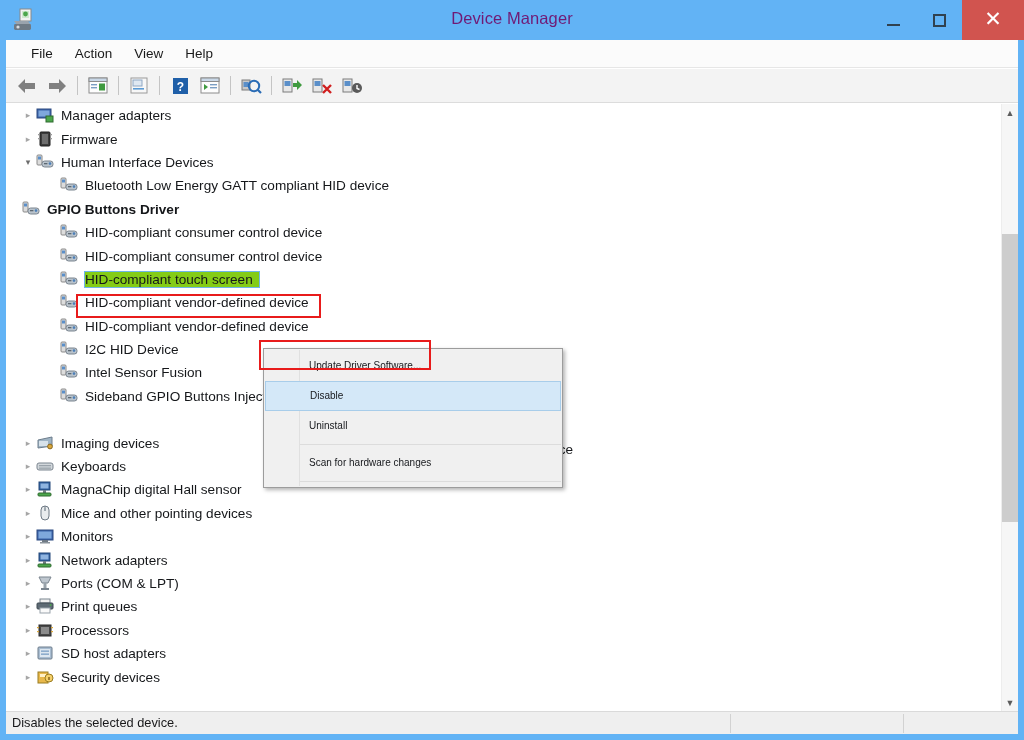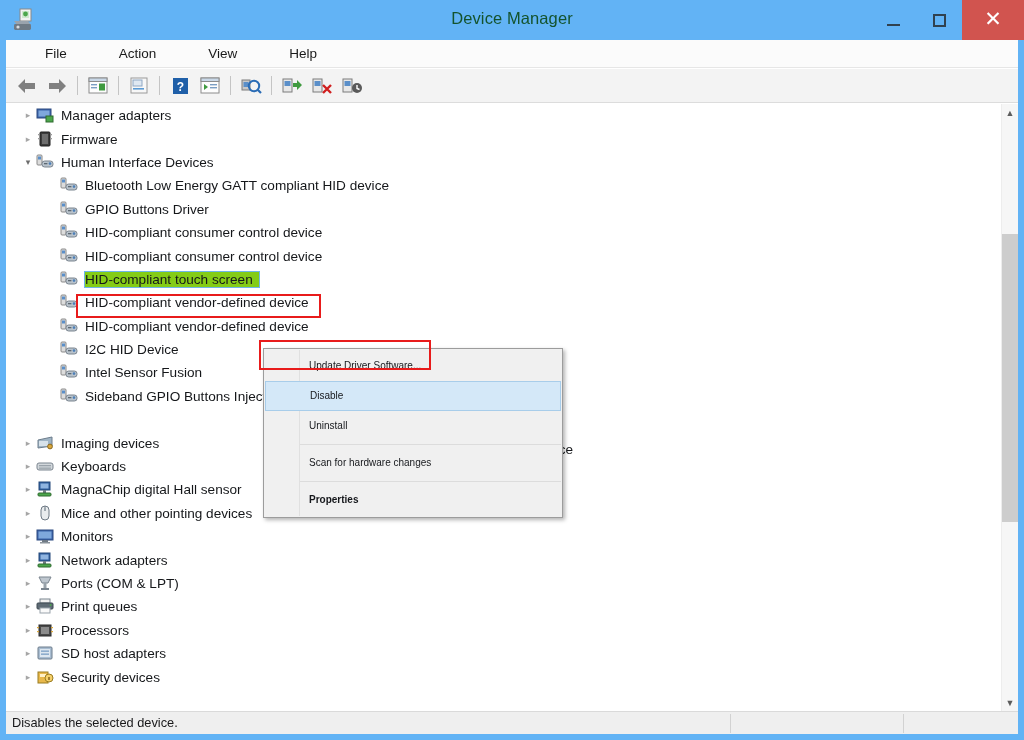--- a/index.html
+++ b/index.html
@@ -36,21 +36,21 @@
     position: absolute;
     left: 10px; top: 7px;
     width: 26px; height: 26px;
   }
   .title-text {
     position: absolute;
     left: 0; top: 9px;
     width: 1024px;
     text-align: center;
     font-size: 16.5px;
-    color: #14532d;
+    color: #701a75;
     font-family: "Liberation Sans", sans-serif;
     letter-spacing: .1px;
   }
   .winbtns {
     position: absolute;
     right: 0; top: 0;
     height: 40px;
     display: flex;
     align-items: stretch;
   }
@@ -97,23 +97,22 @@
   
   .menubar {
     position: absolute;
     left: 0; top: 0;
     width: 1012px;
     height: 28px;
     background: #fbfbfb;
     border-bottom: 1px solid #e6e6e6;
     display: flex;
     align-items: center;
-    padding-left: 28px;
-    box-sizing: border-box;
-    gap: 30px;
+    padding-left: 14px;
+    box-sizing: border-box;
   }
   .menubar-item {
     font-size: 13.5px;
     color: #1a1a1a;
     padding: 3px 11px;
     font-family: "Liberation Sans", sans-serif;
   }
 
   
   .toolbar {
@@ -469,21 +468,21 @@
             <span class="twisty"></span>
             <span class="node-icon"><svg width="18" height="17" viewBox="0 0 18 17">
                 <rect x="1" y="1" width="5" height="10" rx="1" fill="#dcdcdc" stroke="#8a8a8a"></rect>
                 <rect x="2" y="2.5" width="3" height="3" fill="#5b8fc9"></rect>
                 <rect x="6" y="7" width="11" height="6" rx="2.6" fill="#b9c3cc" stroke="#7b858f"></rect>
                 <circle cx="14" cy="9.6" r="1.3" fill="#4c7fb8"></circle>
                 <rect x="8" y="9" width="3.4" height="1.3" fill="#5c6770"></rect>
               </svg></span>
             <span class="node-label">Bluetooth Low Energy GATT compliant HID device</span>
           </div>
-          <div class="node" style="padding-left: 38px;">
+          <div class="node" style=" font-weight: bold;">
             <span class="twisty"></span>
             <span class="node-icon"><svg width="18" height="17" viewBox="0 0 18 17">
                 <rect x="1" y="1" width="5" height="10" rx="1" fill="#dcdcdc" stroke="#8a8a8a"></rect>
                 <rect x="2" y="2.5" width="3" height="3" fill="#5b8fc9"></rect>
                 <rect x="6" y="7" width="11" height="6" rx="2.6" fill="#b9c3cc" stroke="#7b858f"></rect>
                 <circle cx="14" cy="9.6" r="1.3" fill="#4c7fb8"></circle>
                 <rect x="8" y="9" width="3.4" height="1.3" fill="#5c6770"></rect>
               </svg></span>
             <span class="node-label">GPIO Buttons Driver</span>
           </div>
@@ -711,21 +710,20 @@
     </div>
 
     <div class="ctxmenu">
       <div class="ctx-gutter"></div>
       <div class="ctx-item">Update Driver Software...</div>
       <div class="ctx-item hover">Disable</div>
       <div class="ctx-item">Uninstall</div>
       <div class="ctx-sep"></div>
       <div class="ctx-item">Scan for hardware changes</div>
       <div class="ctx-sep"></div>
-      <div class="ctx-item bold">Properties</div>
     </div>
 
   </div>
 
   <div class="annot" id="annot-device"></div>
   <div class="annot" id="annot-disable"></div>
 
 </div>
 
 </body></html>

